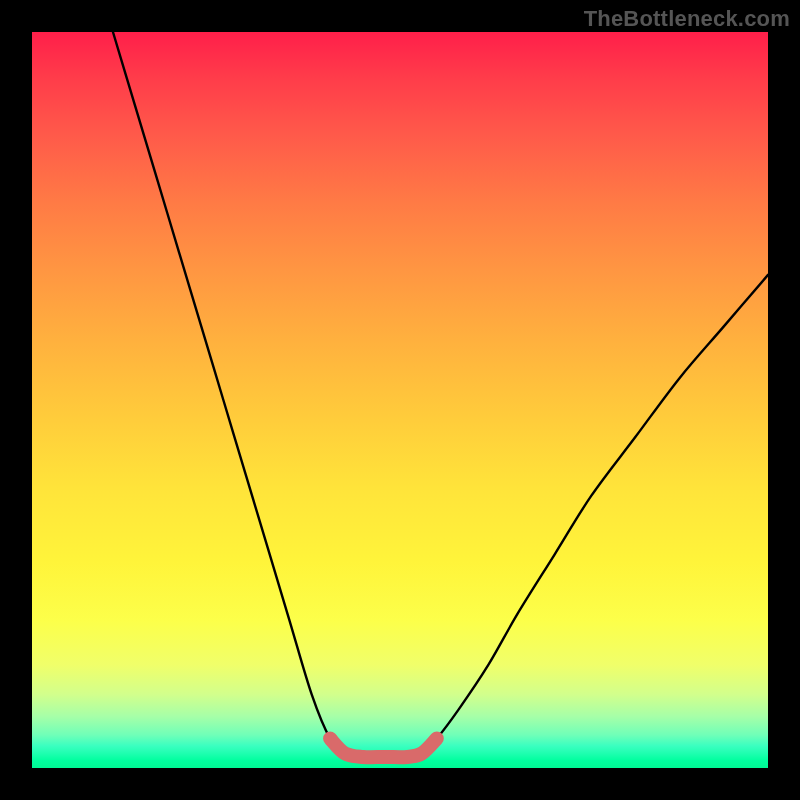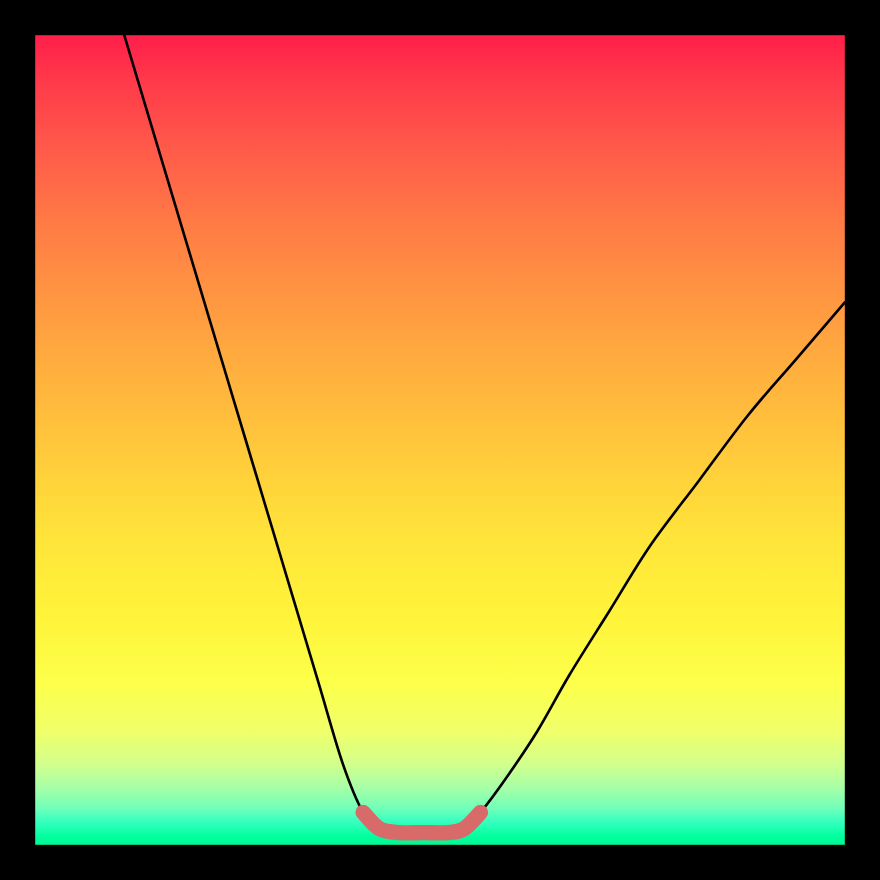--- a/index.html
+++ b/index.html
@@ -60,20 +60,21 @@
     left: 0;
     width: 736px;
     height: 736px;
     overflow: visible;
   }
 </style>
 </head>
 <body>
 
 <div class="frame">
+  <div class="watermark">TheBottleneck.com</div>
   <div class="plot">
     <svg class="curve-layer" viewBox="0 0 736 736" preserveAspectRatio="none">
       <path id="left-curve" fill="none" stroke="#000000" stroke-width="2.4" stroke-linecap="round" stroke-linejoin="round" d="M 80.96 0 C 84.64 12.266666666666671, 95.68 49.066666666666706, 103.04 73.60000000000002 C 110.4 98.13333333333334, 117.76 122.66666666666659, 125.12 147.19999999999993 C 132.48000000000002 171.73333333333326, 139.84000000000003 196.2666666666667, 147.20000000000002 220.80000000000007 C 154.56 245.33333333333343, 161.92000000000002 269.86666666666673, 169.28 294.40000000000003 C 176.64 318.93333333333334, 184 343.4666666666667, 191.36 368 C 198.72000000000003 392.5333333333333, 206.07999999999998 417.0666666666666, 213.44 441.59999999999997 C 220.8 466.1333333333333, 228.16000000000003 490.66666666666674, 235.52 515.2 C 242.88 539.7333333333333, 250.23999999999995 564.2666666666667, 257.59999999999997 588.8 C 264.96 613.3333333333333, 272.93333333333334 642.7733333333333, 279.68 662.4 C 286.4266666666667 682.0266666666666, 292.56000000000006 696.7466666666667, 298.08000000000004 706.56 C 303.6 716.3733333333332, 310.3466666666667 718.8266666666666, 312.8 721.28"></path>
       <path id="right-curve" fill="none" stroke="#000000" stroke-width="2.4" stroke-linecap="round" stroke-linejoin="round" d="M 390.08000000000004 721.28 C 392.53333333333336 718.8266666666666, 398.6666666666667 713.92, 404.8 706.56 C 410.93333333333334 699.1999999999999, 418.29333333333335 689.3866666666667, 426.88 677.12 C 435.46666666666664 664.8533333333334, 446.50666666666666 648.9066666666668, 456.32 632.96 C 466.1333333333333 617.0133333333333, 474.72 599.84, 485.76000000000005 581.44 C 496.80000000000007 563.0400000000001, 510.2933333333333 542.1866666666666, 522.56 522.56 C 534.8266666666666 502.9333333333333, 545.8666666666667 483.3066666666667, 559.36 463.68 C 572.8533333333334 444.05333333333334, 588.8 424.4266666666667, 603.52 404.8 C 618.24 385.17333333333335, 632.9599999999999 364.31999999999994, 647.68 345.91999999999996 C 662.4 327.52, 677.1199999999999 311.5733333333334, 691.8399999999999 294.40000000000003 C 706.56 277.2266666666667, 728.64 251.46666666666667, 736 242.88"></path>
       <path id="bottom-highlight" fill="none" stroke="#d96a6a" stroke-width="14" stroke-linecap="round" stroke-linejoin="round" d="M 298.08000000000004 706.56 C 300.53333333333336 709.0133333333333, 307.28000000000003 718.2133333333333, 312.8 721.28 C 318.32 724.3466666666667, 324.4533333333333 724.3466666666667, 331.2 724.96 C 337.94666666666666 725.5733333333334, 345.91999999999996 724.96, 353.28 724.96 C 360.64 724.96, 369.2266666666667 725.5733333333334, 375.36 724.96 C 381.49333333333334 724.3466666666667, 385.1733333333334 724.3466666666667, 390.08000000000004 721.28 C 394.9866666666667 718.2133333333333, 402.3466666666667 709.0133333333333, 404.8 706.56"></path>
     </svg>
   </div>
 </div>
 
 </body></html>

